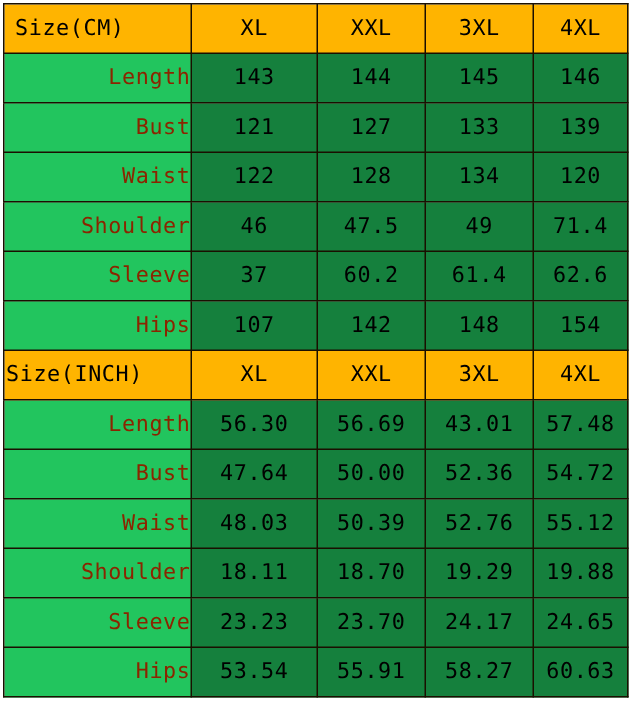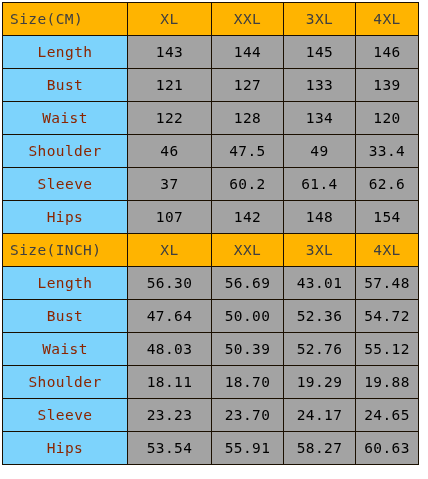--- a/index.html
+++ b/index.html
@@ -30,32 +30,32 @@
   #size-chart td {
     height: 32px;
     border: 1px solid #1a0f00;
     padding: 0;
     font-size: 14.5px;
     line-height: 32px;
     letter-spacing: 0.4px;
     white-space: nowrap;
   }
   td.label-cell {
-    background: #7dd3fc;
+    background: #22c55e;
     color: #8B2500;
-    text-align: center;
+    text-align: right;
     padding-left: 7px;
   }
   td.head-cell {
     background: #FFB400;
-    color: #404040;
+    color: #000000;
     text-align: center;
   }
   td.value-cell {
-    background: #a3a3a3;
+    background: #15803d;
     color: #000000;
     text-align: center;
   }
 </style>
 </head>
 <body>
 
 <table id="size-chart">
   <colgroup>
     <col class="c-label">
@@ -96,21 +96,21 @@
       <td class="value-cell">128</td>
       <td class="value-cell">134</td>
       <td class="value-cell">120</td>
     </tr>
 
     <tr>
       <td class="label-cell">Shoulder</td>
       <td class="value-cell">46</td>
       <td class="value-cell">47.5</td>
       <td class="value-cell">49</td>
-      <td class="value-cell">33.4</td>
+      <td class="value-cell">71.4</td>
     </tr>
 
     <tr>
       <td class="label-cell">Sleeve</td>
       <td class="value-cell">37</td>
       <td class="value-cell">60.2</td>
       <td class="value-cell">61.4</td>
       <td class="value-cell">62.6</td>
     </tr>
 
@@ -118,21 +118,21 @@
       <td class="label-cell">Hips</td>
       <td class="value-cell">107</td>
       <td class="value-cell">142</td>
       <td class="value-cell">148</td>
       <td class="value-cell">154</td>
     </tr>
   </tbody>
 
   <tbody>
     <tr>
-      <td class="head-cell" style="text-align:left;padding-left:7px;">Size(INCH)</td>
+      <td class="head-cell" style="text-align:left;padding-left:1px;">Size(INCH)</td>
       <td class="head-cell">XL</td>
       <td class="head-cell">XXL</td>
       <td class="head-cell">3XL</td>
       <td class="head-cell">4XL</td>
     </tr>
 
     <tr>
       <td class="label-cell">Length</td>
       <td class="value-cell">56.30</td>
       <td class="value-cell">56.69</td>

